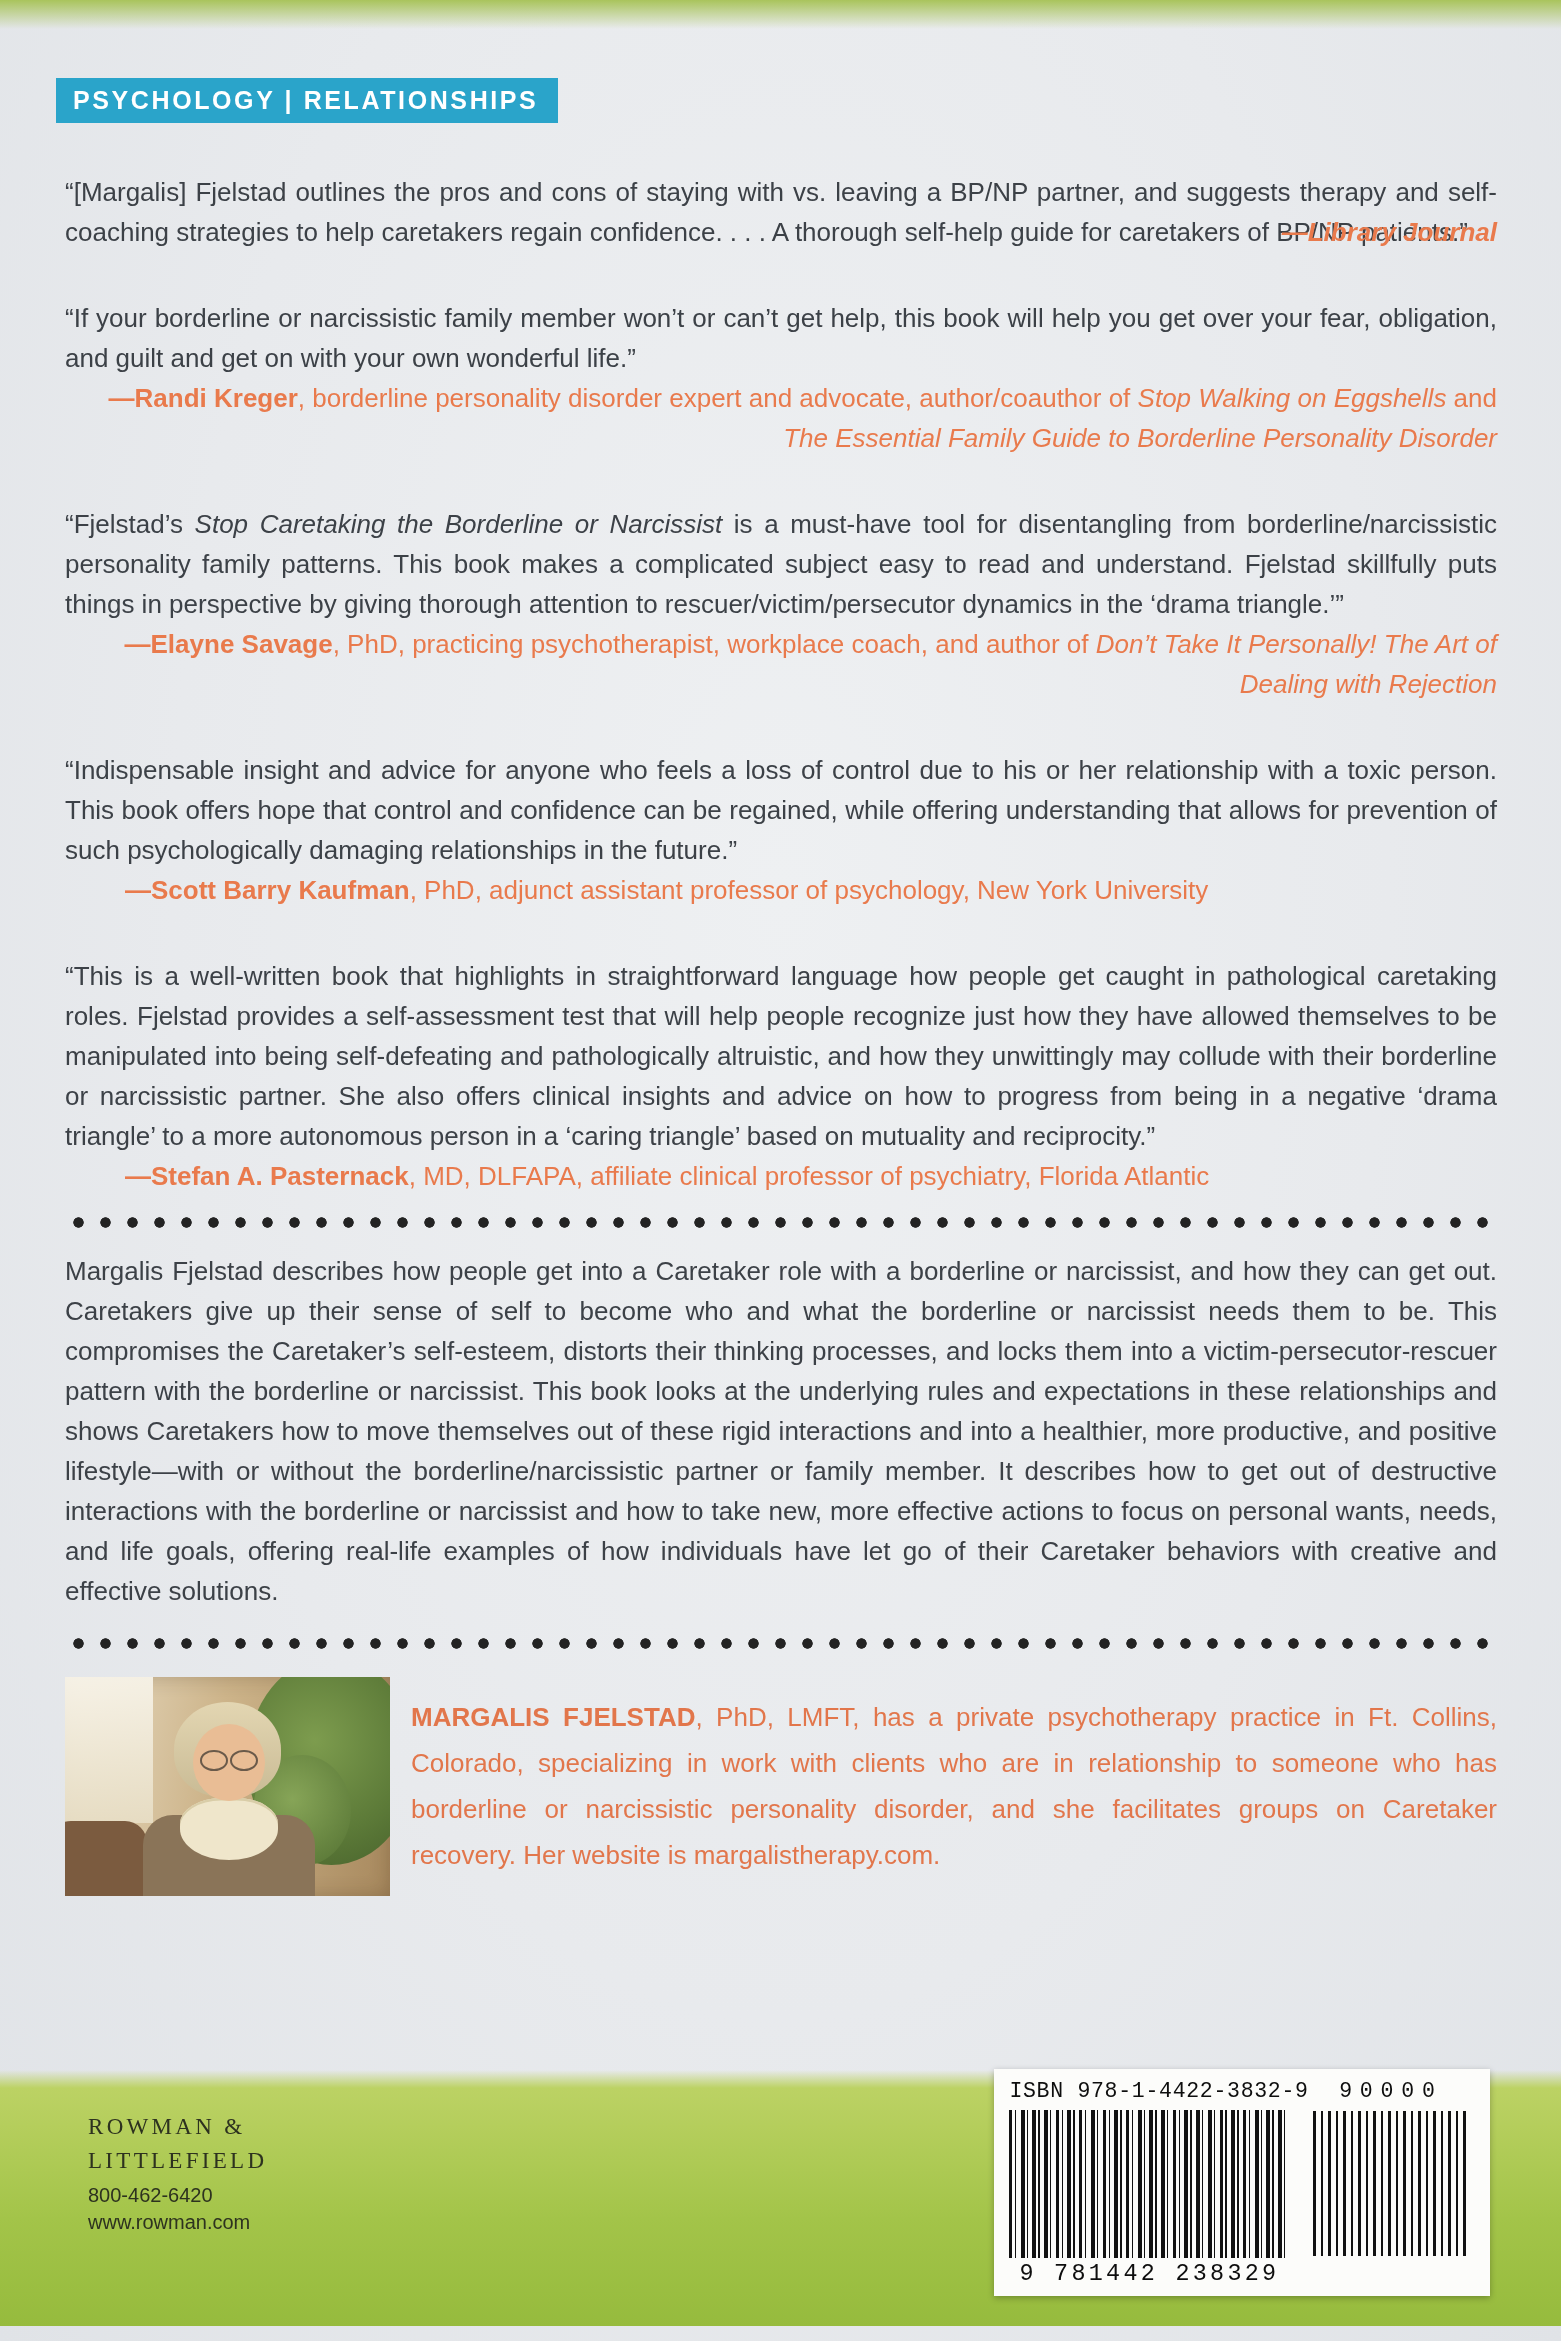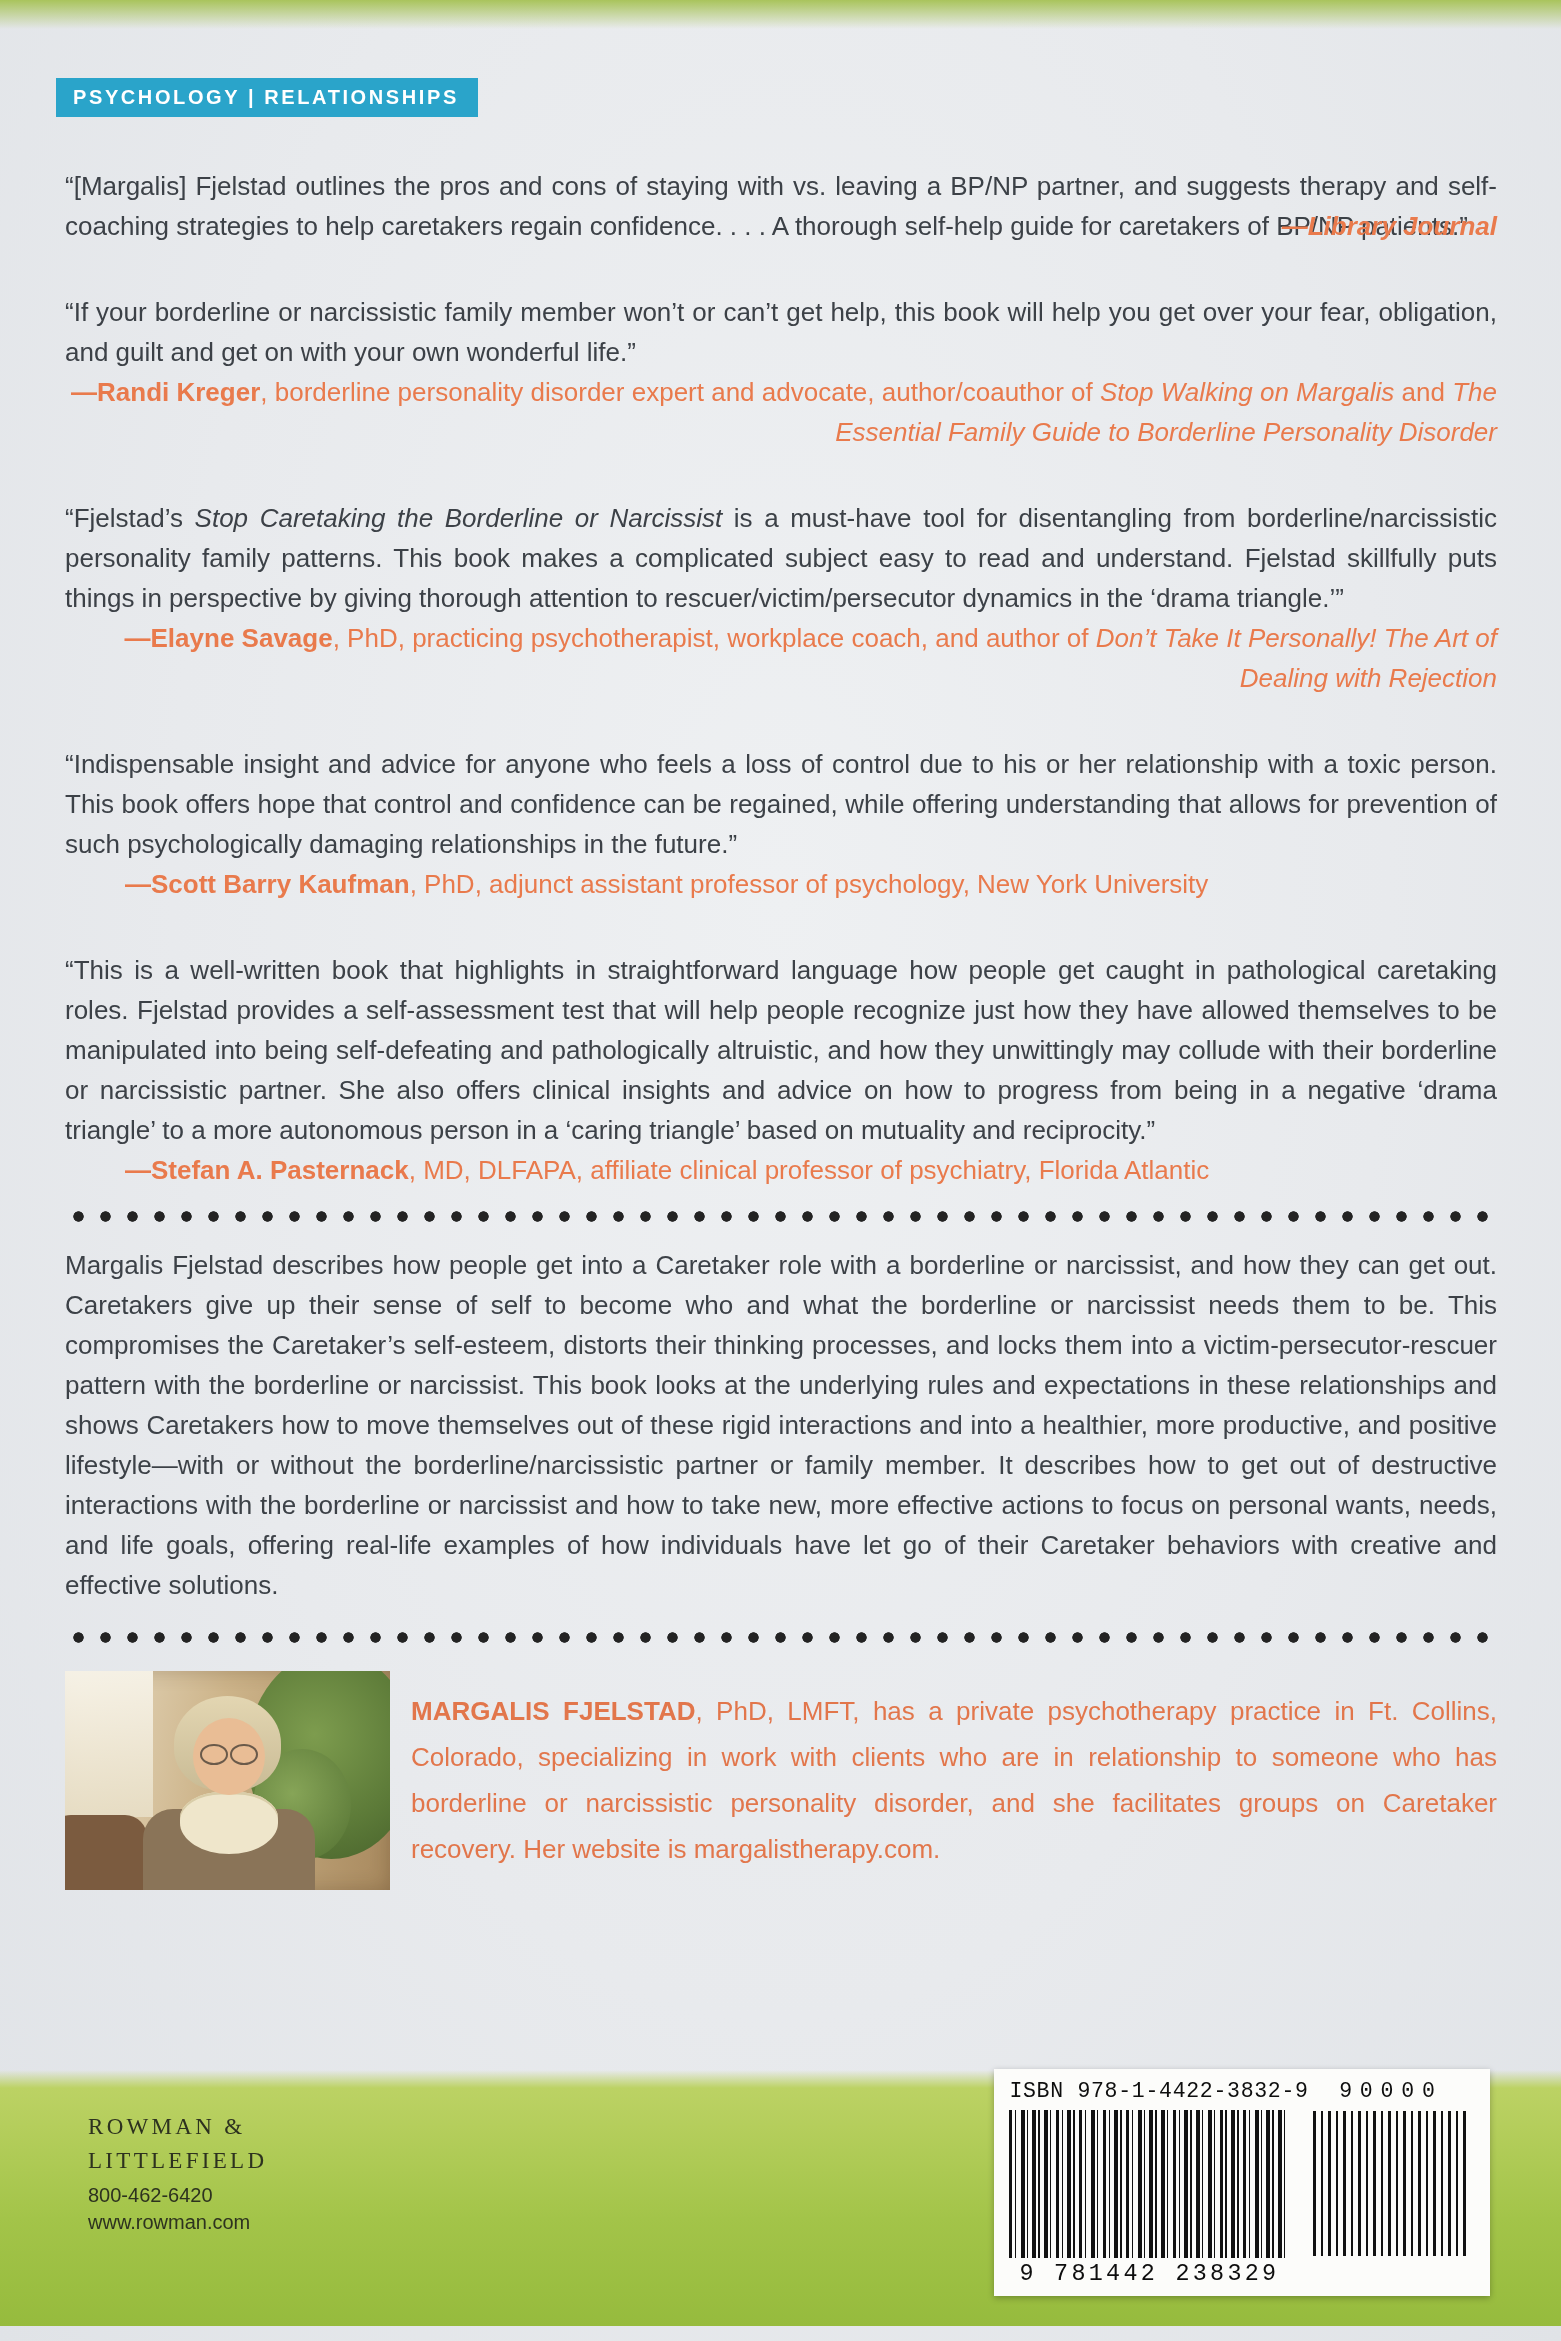--- a/index.html
+++ b/index.html
@@ -11,21 +11,21 @@
   }
   .top-fade {
     position:absolute; top:0; left:0; right:0; height:29px;
     background: linear-gradient(to bottom, #a9c45c 0%, rgba(233,235,237,0) 100%);
   }
   .content { position:relative; padding:78px 65px 0 65px; }
 
   .tag {
     display:inline-block; margin-left:-9px;
     background:#2aa4ca; color:#ffffff;
-    font-weight:bold; font-size:20px; letter-spacing:2.6px;
+    font-weight:bold; font-size:25px; letter-spacing:2.6px;
     padding:7.8px 19.5px 8.5px 17px;
   }
 
   .quote { margin-top:46px; }
   .quote.first { margin-top:49px; }
   .qtext {
     font-size:26px; line-height:40px; color:#3c4147;
     text-align:justify; margin:0;
   }
   .rel { position:relative; }
@@ -136,21 +136,21 @@
         <span>“[Margalis] Fjelstad outlines the pros and cons of staying with vs. leaving a BP/NP partner, and suggests therapy and self-coaching strategies to help caretakers regain confidence. . . . A thorough self-help guide for caretakers of BP/NP patients.”</span>
         <span class="attr bold italic abs-br">—Library Journal</span>
       </p>
     </section>
 
     <section class="quote">
       <p class="qtext">
         <span>“If your borderline or narcissistic family member won’t or can’t get help, this book will help you get over your fear, obligation, and guilt and get on with your own wonderful life.”</span>
       </p>
       <p class="attr attr-right">
-        <span class="bold">—Randi Kreger</span><span>, borderline personality disorder expert and advocate, author/coauthor of </span><span class="italic">Stop Walking on Margalis</span><span> and </span><span class="italic">The Essential Family Guide to Borderline Personality Disorder</span>
+        <span class="bold">—Randi Kreger</span><span>, borderline personality disorder expert and advocate, author/coauthor of </span><span class="italic">Stop Walking on Eggshells</span><span> and </span><span class="italic">The Essential Family Guide to Borderline Personality Disorder</span>
       </p>
     </section>
 
     <section class="quote">
       <p class="qtext">
         <span>“Fjelstad’s </span><span class="italic">Stop Caretaking the Borderline or Narcissist</span><span> is a must-have tool for disentangling from borderline/narcissistic personality family patterns. This book makes a complicated subject easy to read and understand. Fjelstad skillfully puts things in perspective by giving thorough attention to rescuer/victim/persecutor dynamics in the ‘drama triangle.’”</span>
       </p>
       <p class="attr attr-right">
         <span class="bold">—Elayne Savage</span><span>, PhD, practicing psychotherapist, workplace coach, and author of </span><span class="italic">Don’t Take It Personally! The Art of Dealing with Rejection</span>
       </p>

